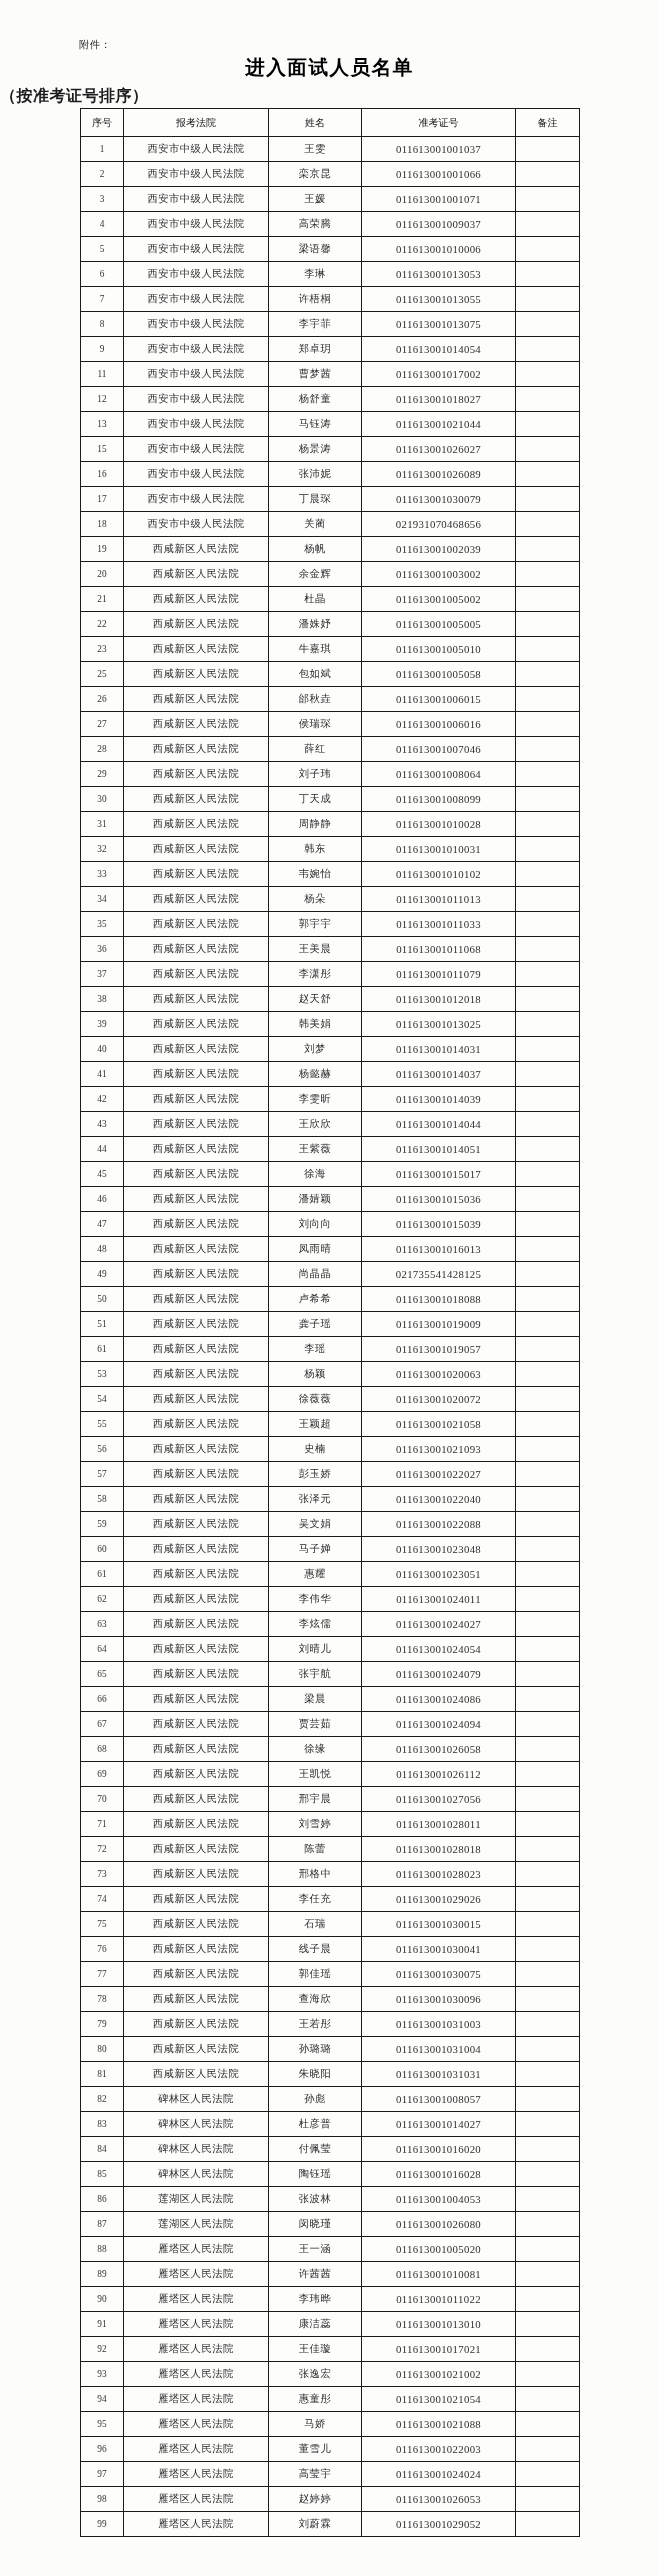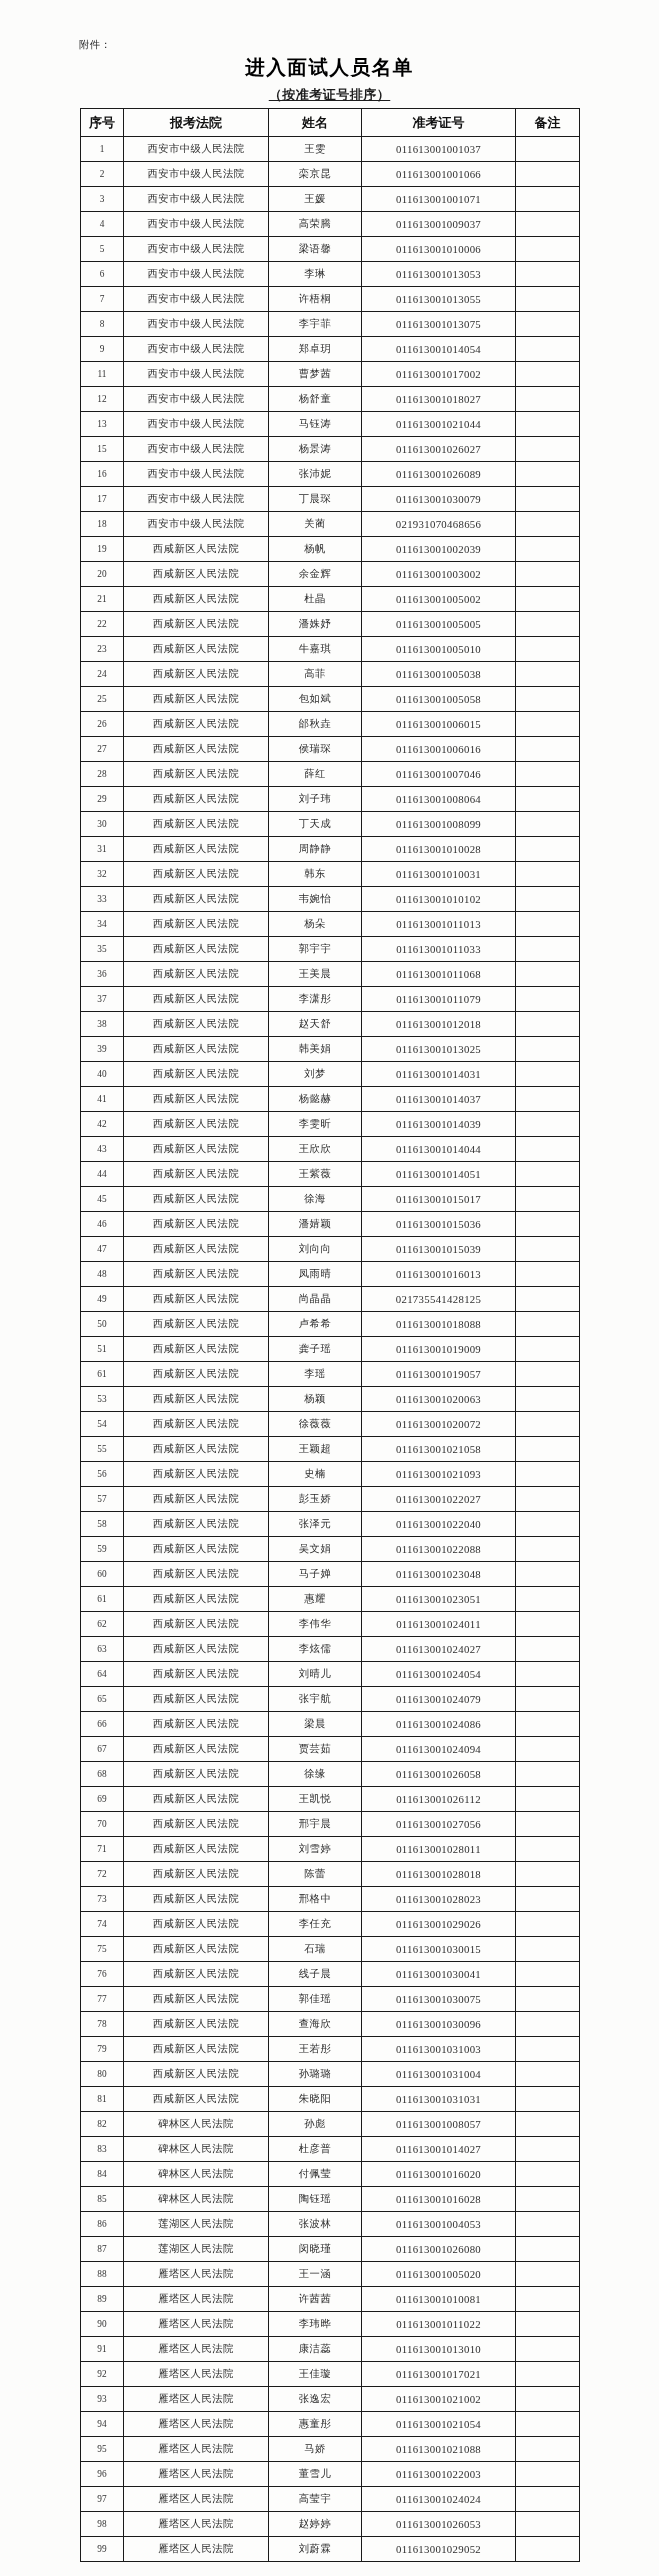--- a/index.html
+++ b/index.html
@@ -15,38 +15,38 @@
     position:absolute;left:79px;top:38px;
     font-size:10.3px;font-weight:normal;color:#2a2a2a;letter-spacing:0.5px;
   }
   .title{
     position:absolute;top:54px;left:0;width:100%;
     text-align:center;font-size:19.6px;font-weight:bold;color:#000000;
     letter-spacing:1.5px;margin:0;
   }
   .subtitle{
     position:absolute;top:86px;left:0;width:100%;
-    text-align:center;font-size:13px;font-weight:bold;color:#1d1d1d;
-    letter-spacing:0.5px;margin:0;text-decoration:underline;
+    text-align:left;font-size:16px;font-weight:bold;color:#1d1d1d;
+    letter-spacing:0.5px;margin:0;
   }
   table.roster{
     position:absolute;left:80px;top:108px;
     width:499px;
     border-collapse:collapse;
     table-layout:fixed;
     background:#fdfdfc;
   }
   table.roster th, table.roster td{
     border:1px solid #1a1a1a;
     text-align:center;vertical-align:middle;
     padding:0 1px;
     overflow:hidden;white-space:nowrap;
   }
   table.roster thead th{
-    height:27px;font-size:13px;font-weight:bold;color:#111;
+    height:27px;font-size:10px;font-weight:normal;color:#111;
   }
   table.roster tbody tr{height:25px;}
   td.c0{font-size:9.3px;color:#333;}
   td.c1{font-size:10.3px;color:#2b2b2b;letter-spacing:0.5px;}
   td.c2{font-size:10.3px;color:#2b2b2b;letter-spacing:0.5px;}
   td.c3{font-size:10.8px;color:#2e2e2e;letter-spacing:0.3px;}
   td.c4{font-size:9.8px;color:#2b2b2b;}
 </style>
 </head>
 <body>
@@ -215,27 +215,20 @@
           <td class="c4"></td>
         </tr>
         <tr>
           <td class="c0">23</td>
           <td class="c1">西咸新区人民法院</td>
           <td class="c2">牛嘉琪</td>
           <td class="c3">011613001005010</td>
           <td class="c4"></td>
         </tr>
         <tr>
-          <td class="c0">24</td>
-          <td class="c1">西咸新区人民法院</td>
-          <td class="c2">高菲</td>
-          <td class="c3">011613001005038</td>
-          <td class="c4"></td>
-        </tr>
-        <tr>
           <td class="c0">25</td>
           <td class="c1">西咸新区人民法院</td>
           <td class="c2">包如斌</td>
           <td class="c3">011613001005058</td>
           <td class="c4"></td>
         </tr>
         <tr>
           <td class="c0">26</td>
           <td class="c1">西咸新区人民法院</td>
           <td class="c2">邰秋垚</td>

